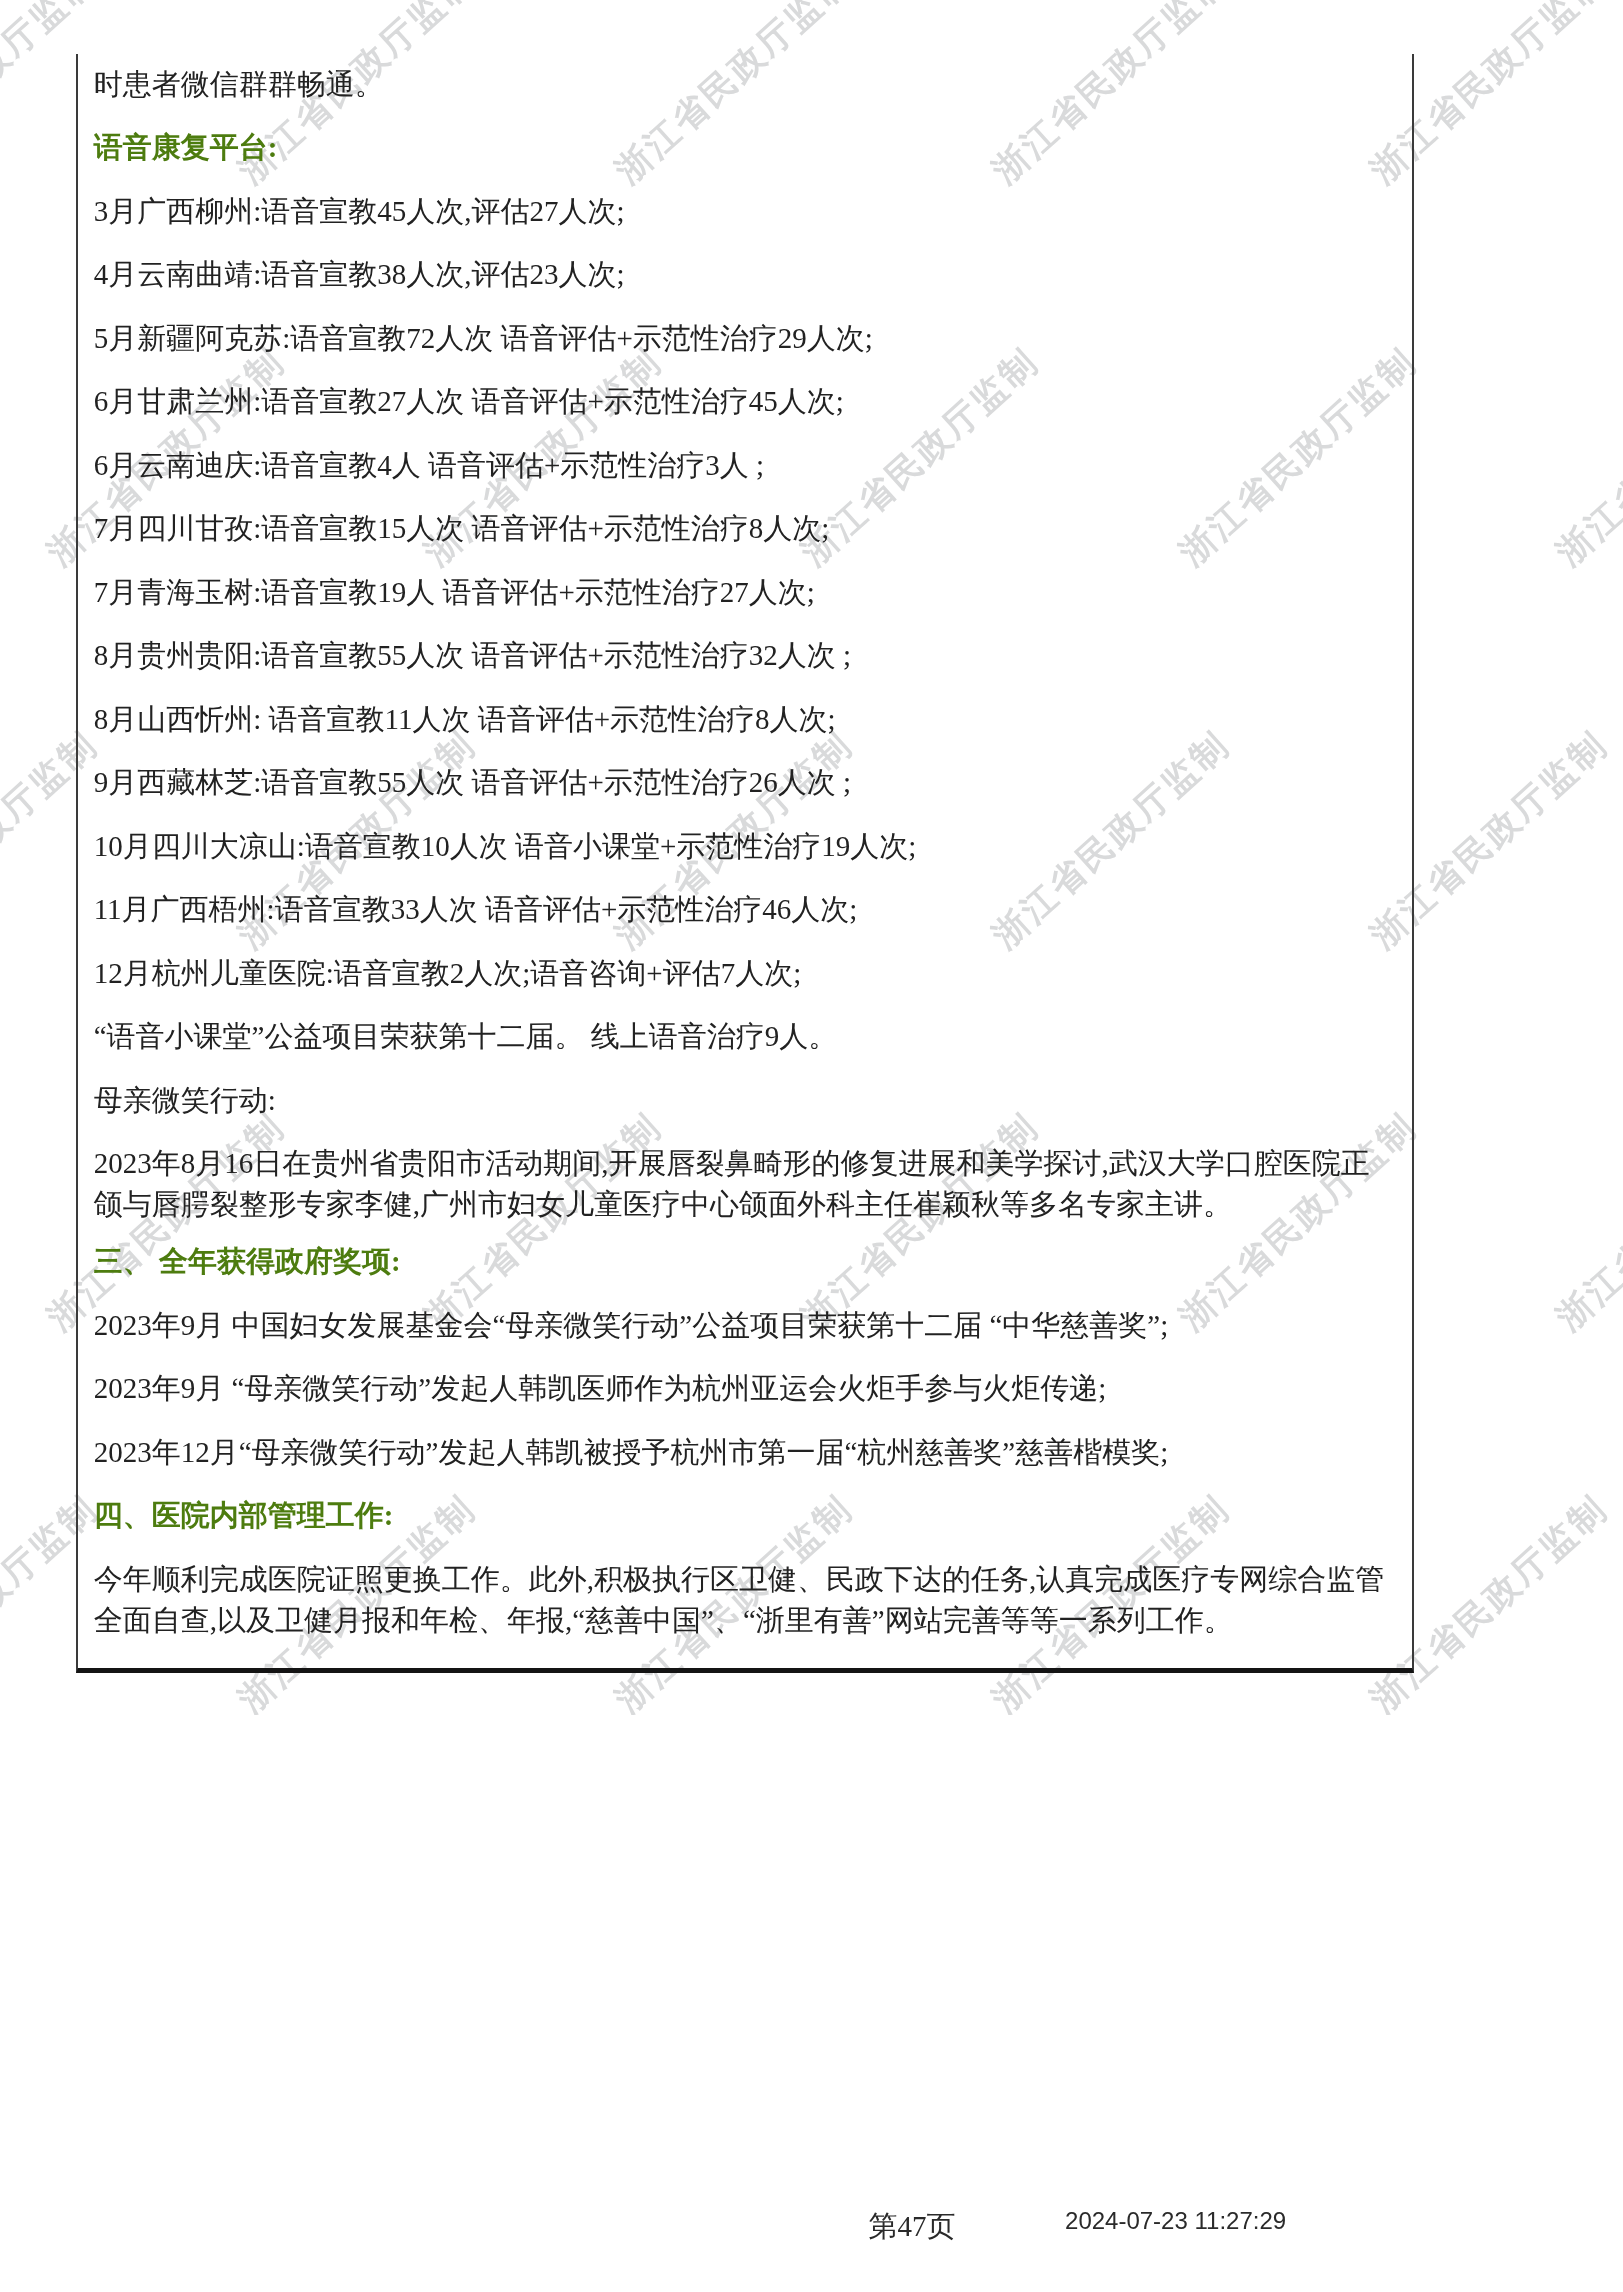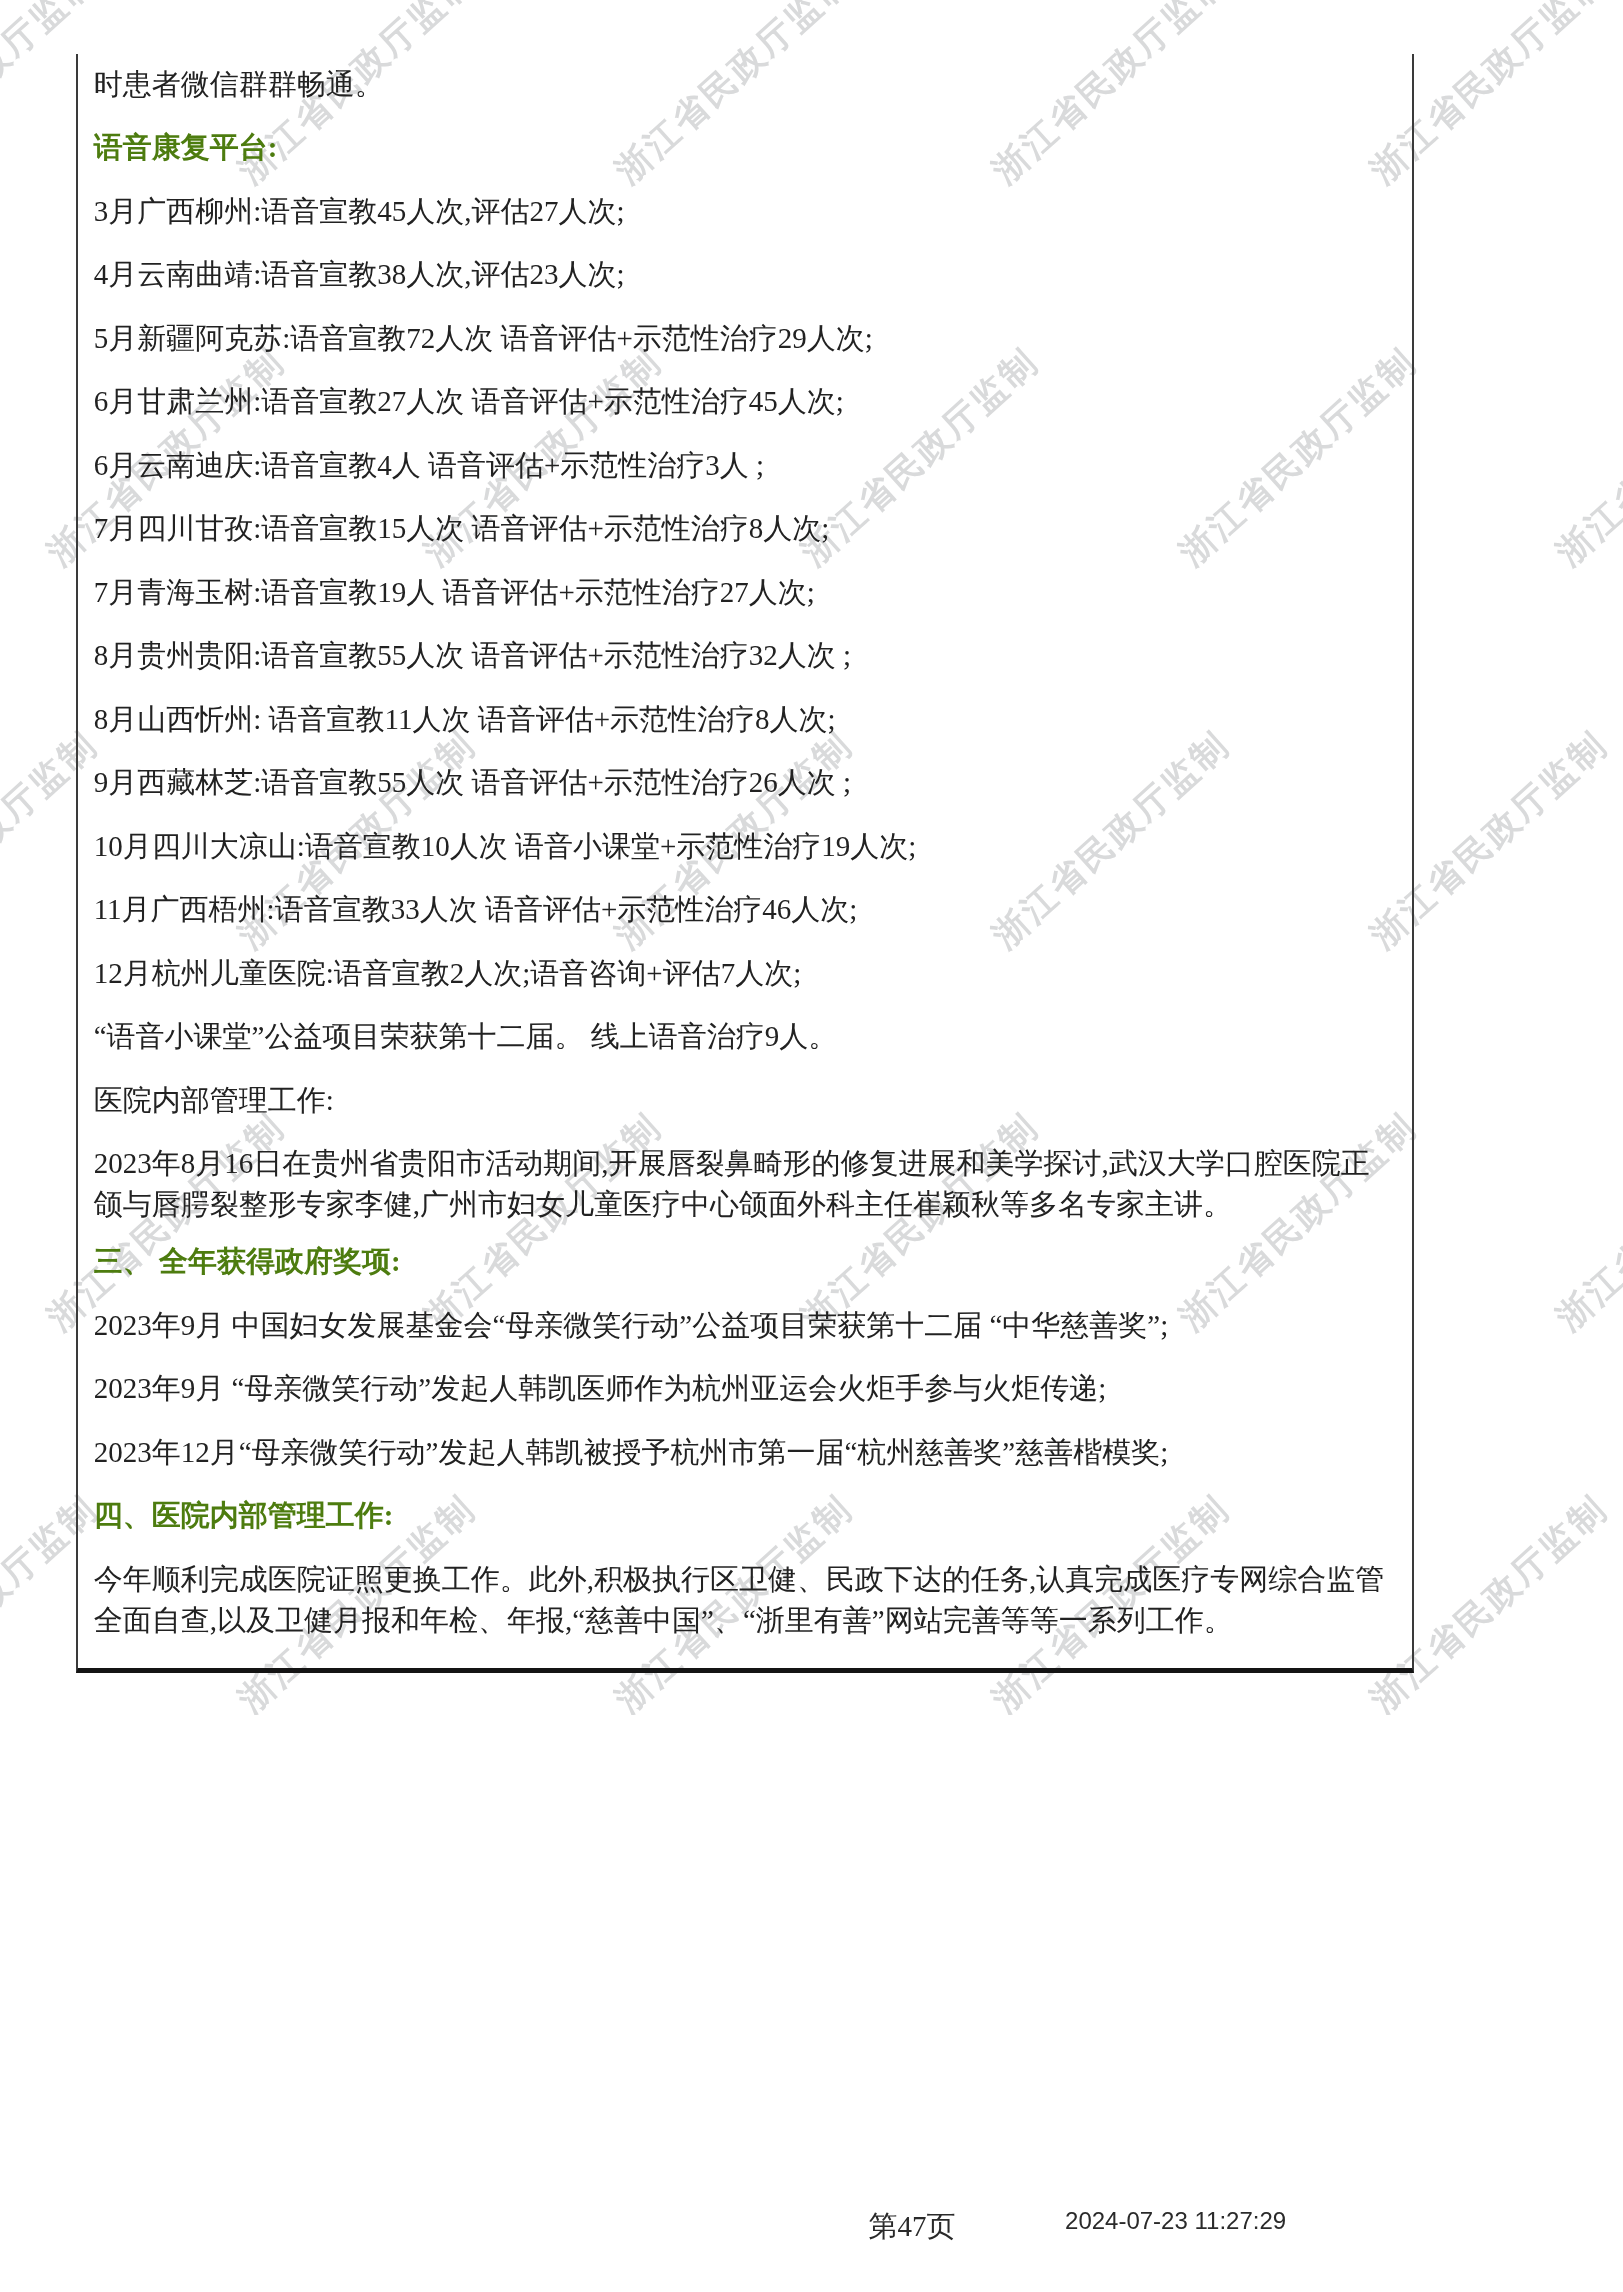--- a/index.html
+++ b/index.html
@@ -113,21 +113,21 @@
     <p>7月青海玉树:语音宣教19人 语音评估+示范性治疗27人次;</p>
     <p>8月贵州贵阳:语音宣教55人次 语音评估+示范性治疗32人次 ;</p>
     <p>8月山西忻州: 语音宣教11人次 语音评估+示范性治疗8人次;</p>
     <p>9月西藏林芝:语音宣教55人次 语音评估+示范性治疗26人次 ;</p>
     <p>10月四川大凉山:语音宣教10人次 语音小课堂+示范性治疗19人次;</p>
     <p>11月广西梧州:语音宣教33人次 语音评估+示范性治疗46人次;</p>
     <p>12月杭州儿童医院:语音宣教2人次;语音咨询+评估7人次;</p>
 
     <p>“语音小课堂”公益项目荣获第十二届。 线上语音治疗9人。</p>
 
-    <p>医院内部管理工作:</p>
+    <p>母亲微笑行动:</p>
     <p class="para">2023年8月16日在贵州省贵阳市活动期间,开展唇裂鼻畸形的修复进展和美学探讨,武汉大学口腔医院正颌与唇腭裂整形专家李健,广州市妇女儿童医疗中心颌面外科主任崔颖秋等多名专家主讲。</p>
 
     <p class="heading">三、 全年获得政府奖项:</p>
     <p>2023年9月 中国妇女发展基金会“母亲微笑行动”公益项目荣获第十二届 “中华慈善奖”;</p>
     <p>2023年9月 “母亲微笑行动”发起人韩凯医师作为杭州亚运会火炬手参与火炬传递;</p>
     <p>2023年12月“母亲微笑行动”发起人韩凯被授予杭州市第一届“杭州慈善奖”慈善楷模奖;</p>
 
     <p class="heading">四、医院内部管理工作:</p>
     <p class="para" style="margin-bottom:0;">今年顺利完成医院证照更换工作。此外,积极执行区卫健、民政下达的任务,认真完成医疗专网综合监管全面自查,以及卫健月报和年检、年报,“慈善中国”、“浙里有善”网站完善等等一系列工作。</p>
   </div>

